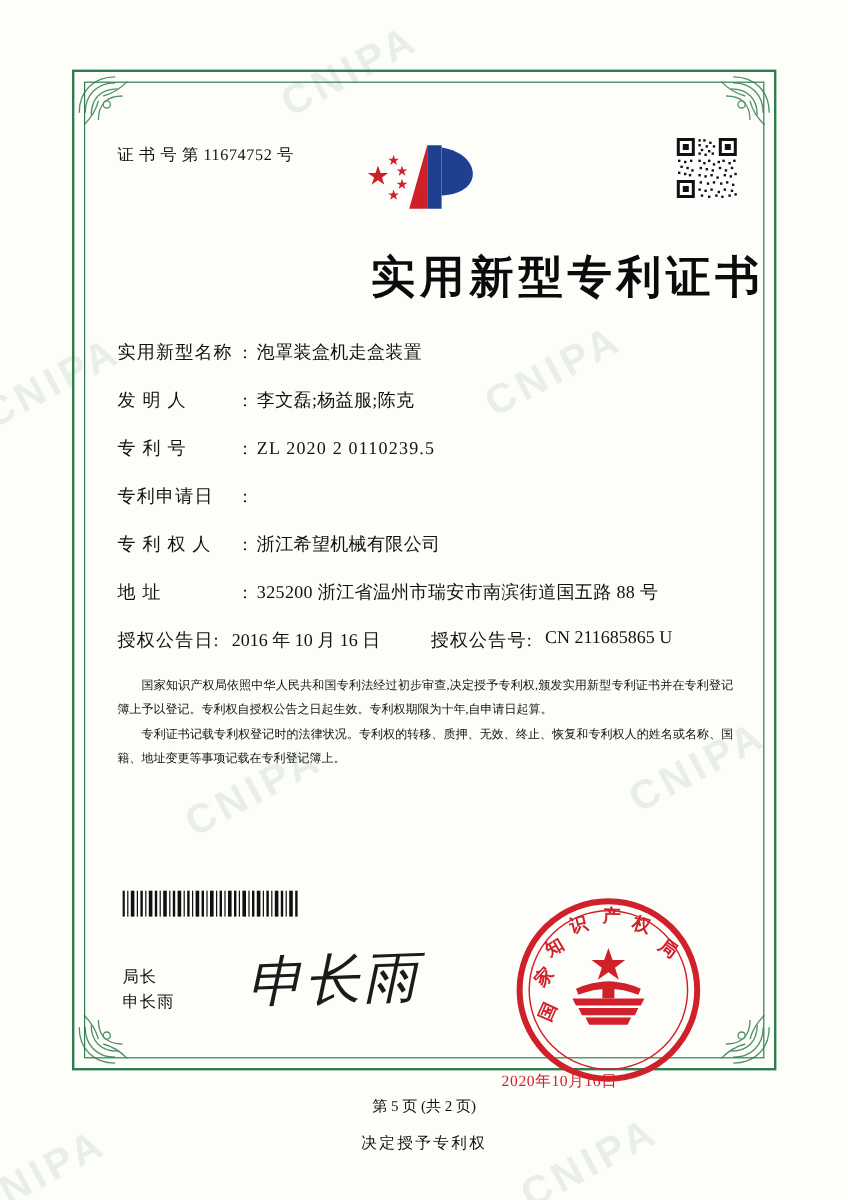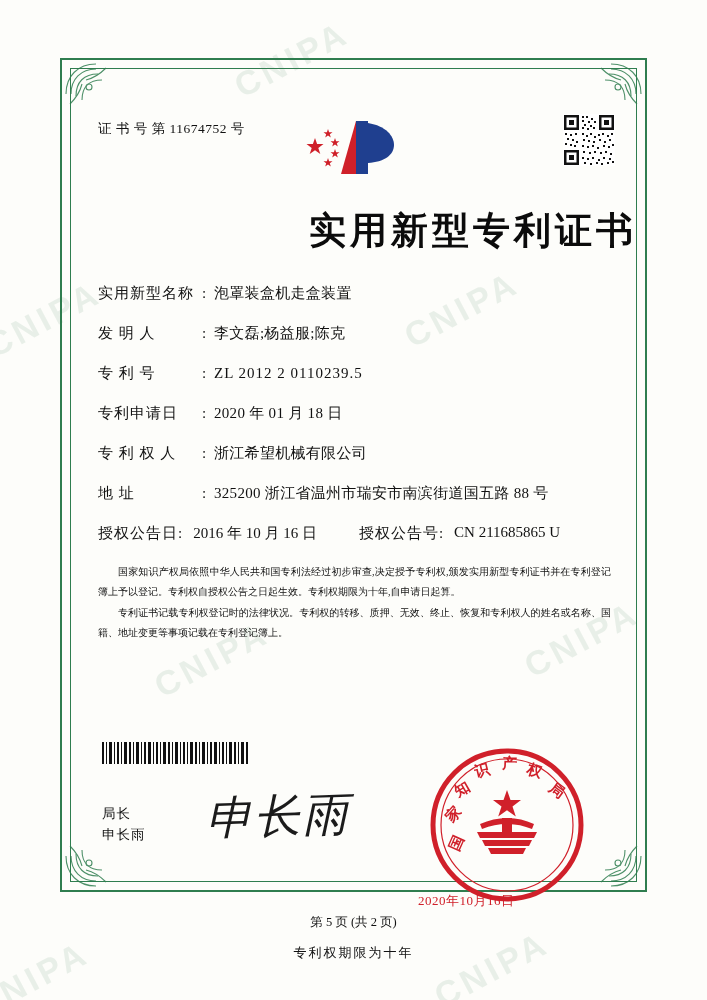--- a/index.html
+++ b/index.html
@@ -411,26 +411,25 @@
       <span class="field-value">泡罩装盒机走盒装置</span>
     </div>
     <div class="field-row">
       <span class="field-label">发 明 人</span>
       <span class="field-colon">:</span>
       <span class="field-value">李文磊;杨益服;陈克</span>
     </div>
     <div class="field-row">
       <span class="field-label">专 利 号</span>
       <span class="field-colon">:</span>
-      <span class="field-value mono">ZL 2012 2 0110239.5</span>
+      <span class="field-value mono">ZL 2020 2 0110239.5</span>
     </div>
     <div class="field-row">
       <span class="field-label">专利申请日</span>
       <span class="field-colon">:</span>
-      <span class="field-value">2020 年 01 月 18 日</span>
     </div>
     <div class="field-row">
       <span class="field-label">专 利 权 人</span>
       <span class="field-colon">:</span>
       <span class="field-value">浙江希望机械有限公司</span>
     </div>
     <div class="field-row">
       <span class="field-label">地      址</span>
       <span class="field-colon">:</span>
       <span class="field-value">325200 浙江省温州市瑞安市南滨街道国五路 88 号</span>
@@ -531,13 +530,13 @@
       </g>
     </svg>
   </div>
 
   <div class="seal-date">2020年10月16日</div>
 
   <div class="page-no">第 5 页 (共 2 页)</div>
 
 </div>
 
-<div class="footer-note">专利权期限为十年</div>
+<div class="footer-note">决定授予专利权</div>
 
 </body></html>

